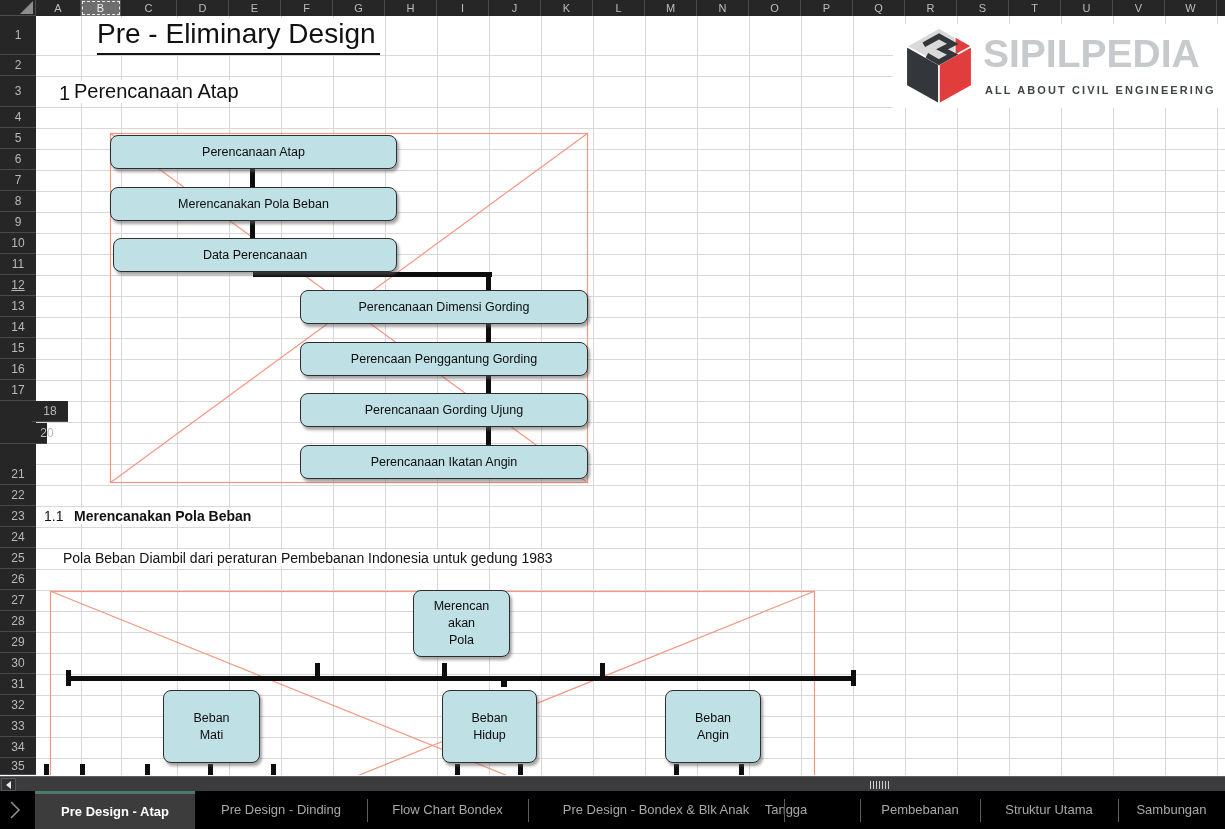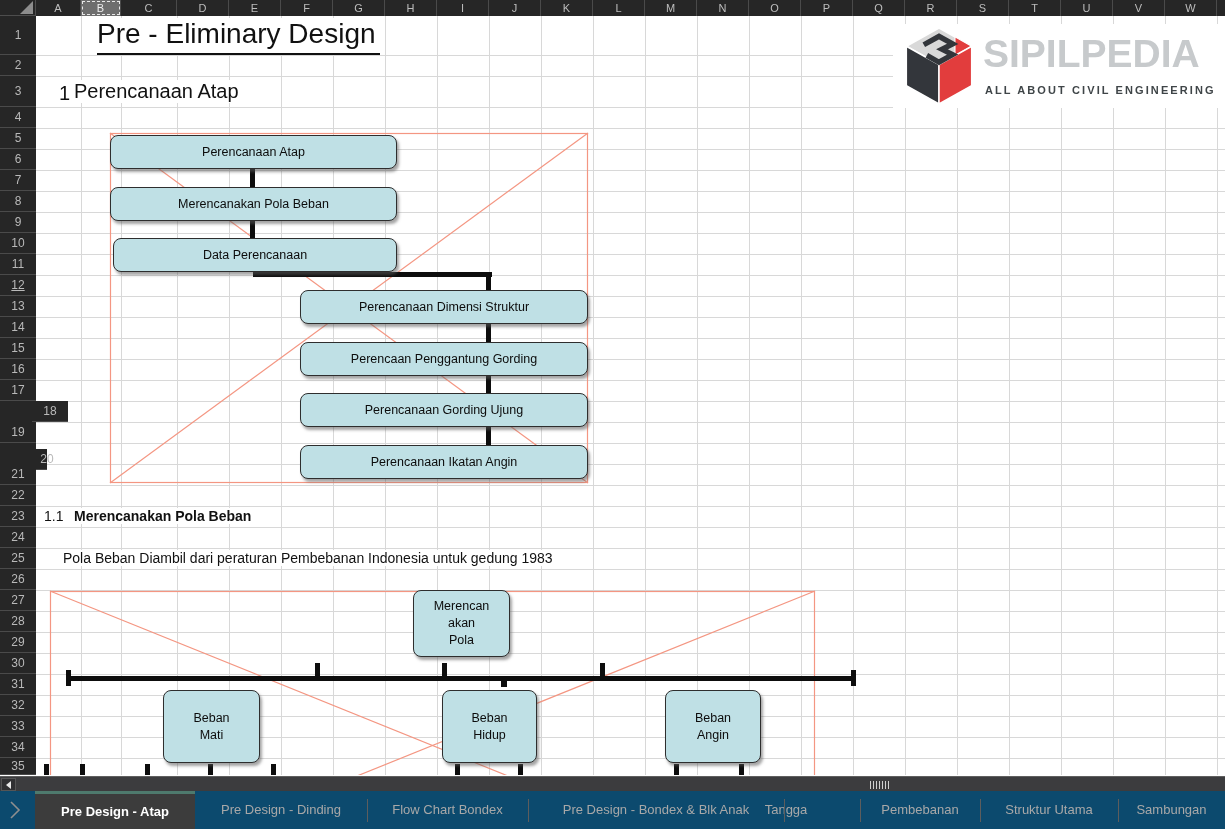--- a/index.html
+++ b/index.html
@@ -67,21 +67,21 @@
   }
   #hscroll-left {
     position:absolute; left:1px; top:1px; width:15px; height:13px; background:#303032;
     border:1px solid #555; display:flex; align-items:center; justify-content:center; cursor:pointer;
   }
   #hscroll-left .arr { width:0; height:0; border-top:4px solid transparent; border-bottom:4px solid transparent; border-right:5px solid #e8e8e8; }
   #hscroll-grip {
     position:absolute; left:870px; top:4px; width:19px; height:8px; cursor:pointer;
     background:repeating-linear-gradient(90deg,#cfcfcf 0 1px,transparent 1px 3px);
   }
-  #tabbar { position:absolute; left:0; top:791px; width:1225px; height:38px; background:#0c4a6e; z-index:20; }
+  #tabbar { position:absolute; left:0; top:791px; width:1225px; height:38px; background:#000000; z-index:20; }
   #tab-nav { position:absolute; left:8px; top:9px; cursor:pointer; }
   .tab {
     position:absolute; top:0; height:38px; line-height:38px; text-align:center;
     font-size:13px; color:#a8a8a8; cursor:pointer; white-space:nowrap; overflow:hidden;
   }
   .tab.active { background:#3c3c3c; color:#ffffff; font-weight:bold; border-top:3px solid #4e7a6d; line-height:35px; }
   .tabsep { position:absolute; top:8px; width:1px; height:23px; background:#5d5d5d; }
 </style>
 </head>
 <body>
@@ -127,21 +127,21 @@
   <div class="conn" style="left:208px;top:764px;width:5px;height:11px"></div>
   <div class="conn" style="left:271px;top:764px;width:5px;height:11px"></div>
   <div class="conn" style="left:455px;top:764px;width:5px;height:11px"></div>
   <div class="conn" style="left:518px;top:764px;width:5px;height:11px"></div>
   <div class="conn" style="left:674px;top:764px;width:5px;height:11px"></div>
   <div class="conn" style="left:739px;top:764px;width:5px;height:11px"></div>
 
   <div class="fbox" style="left:110px;top:135px;width:287px;height:34px">Perencanaan Atap</div>
   <div class="fbox" style="left:110px;top:187px;width:287px;height:34px">Merencanakan Pola Beban</div>
   <div class="fbox" style="left:113px;top:238px;width:284px;height:34px">Data Perencanaan</div>
-  <div class="fbox" style="left:300px;top:290px;width:288px;height:34px">Perencanaan Dimensi Struktur</div>
+  <div class="fbox" style="left:300px;top:290px;width:288px;height:34px">Perencanaan Dimensi Gording</div>
   <div class="fbox" style="left:300px;top:342px;width:288px;height:34px">Perencaan Penggantung Gording</div>
   <div class="fbox" style="left:300px;top:393px;width:288px;height:34px">Perencanaan Gording Ujung</div>
   <div class="fbox" style="left:300px;top:445px;width:288px;height:34px">Perencanaan Ikatan Angin</div>
 
   <div class="fbox" style="left:413px;top:590px;width:97px;height:67px">Merencan
 akan
 Pola</div>
   <div class="fbox" style="left:163px;top:690px;width:97px;height:73px">Beban
 Mati</div>
   <div class="fbox" style="left:442px;top:690px;width:95px;height:73px">Beban
@@ -206,21 +206,21 @@
       <div class="rowhdr" style="top: 217px; height: 21px;">10</div>
       <div class="rowhdr" style="top: 238px; height: 21px;">11</div>
       <div class="rowhdr" style="top: 259px; height: 21px; text-decoration: underline;">12</div>
       <div class="rowhdr" style="top: 280px; height: 21px;">13</div>
       <div class="rowhdr" style="top: 301px; height: 21px;">14</div>
       <div class="rowhdr" style="top: 322px; height: 21px;">15</div>
       <div class="rowhdr" style="top: 343px; height: 21px;">16</div>
       <div class="rowhdr" style="top: 364px; height: 21px;">17</div>
       <div class="rowhdr" style="top: 385px; height: 21px; margin-left: 32px;">18</div>
       <div class="rowhdr" style="top: 406px; height: 21px;">19</div>
-      <div class="rowhdr" style="top: 433px; height: 21px; padding-left: 47px;">20</div>
+      <div class="rowhdr" style="top: 407px; height: 21px; padding-left: 47px;">20</div>
       <div class="rowhdr" style="top: 448px; height: 21px;">21</div>
       <div class="rowhdr" style="top: 469px; height: 21px;">22</div>
       <div class="rowhdr" style="top: 490px; height: 21px;">23</div>
       <div class="rowhdr" style="top: 511px; height: 21px;">24</div>
       <div class="rowhdr" style="top: 532px; height: 21px;">25</div>
       <div class="rowhdr" style="top: 553px; height: 21px;">26</div>
       <div class="rowhdr" style="top: 574px; height: 21px;">27</div>
       <div class="rowhdr" style="top: 595px; height: 21px;">28</div>
       <div class="rowhdr" style="top: 616px; height: 21px;">29</div>
       <div class="rowhdr" style="top: 637px; height: 21px;">30</div>

